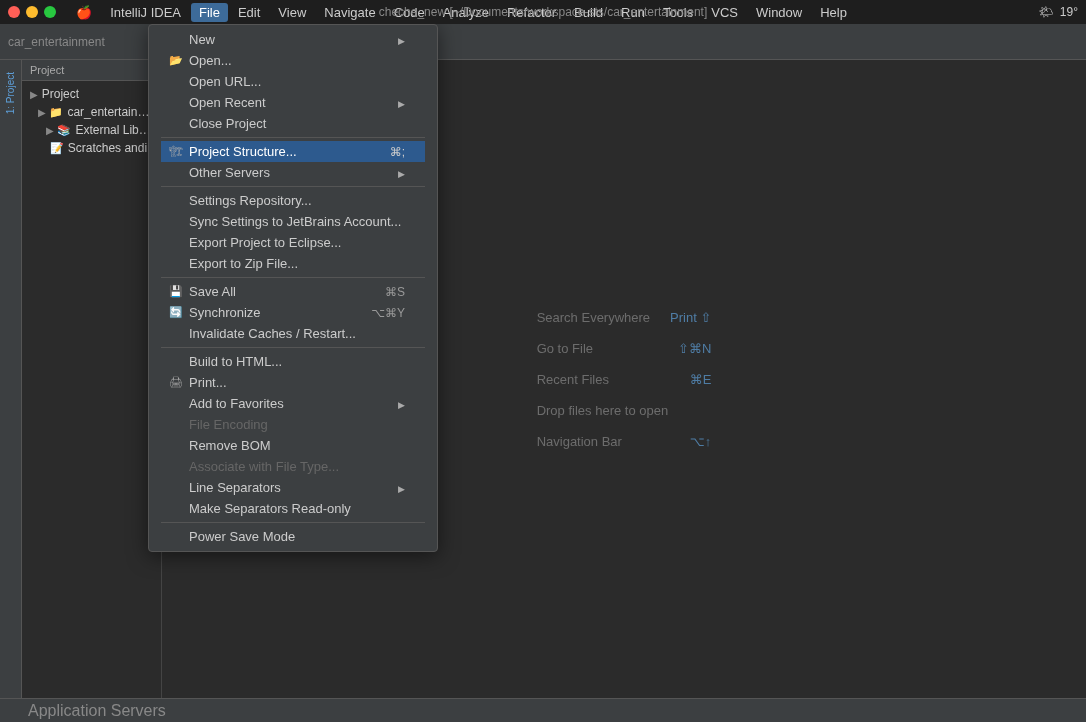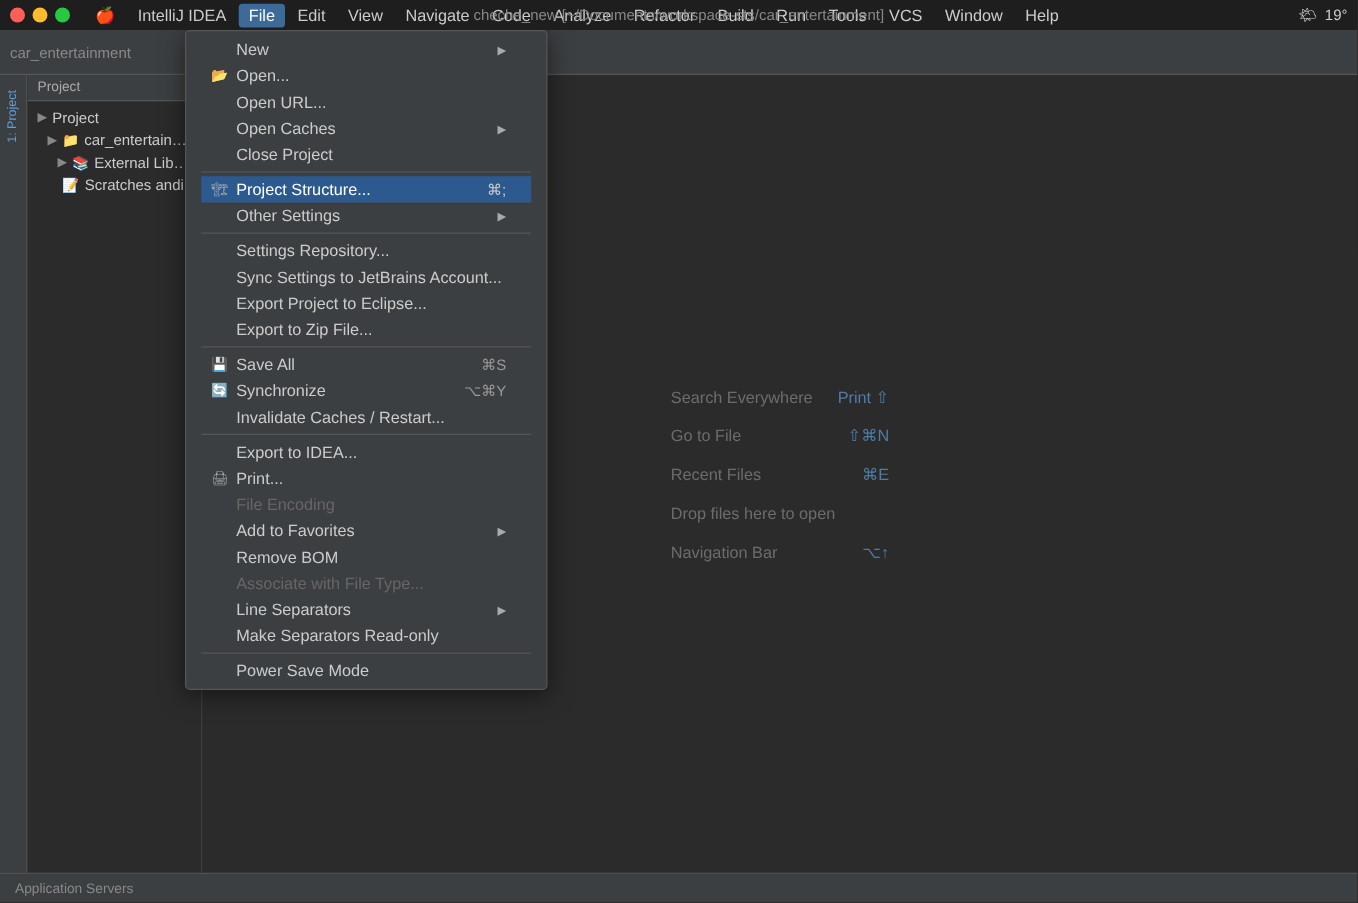--- a/index.html
+++ b/index.html
@@ -174,22 +174,22 @@
       font-size: 13px;
     }
 
     
     .statusbar {
       height: 24px;
       background: #3c3f41;
       border-top: 1px solid #555;
       display: flex;
       align-items: center;
-      padding: 0 12px;
-      font-size: 11px;
+      padding: 0 28px;
+      font-size: 16px;
       color: #888;
     }
 
     
     .dropdown-overlay {
       position: absolute;
       top: 24px;
       left: 0;
       right: 0;
       bottom: 0;
@@ -366,38 +366,38 @@
     <div class="menu-item">
       <span class="menu-icon">📂</span>
       <span>Open...</span>
     </div>
 
     <div class="menu-item">
       <span>Open URL...</span>
     </div>
 
     <div class="menu-item">
-      <span>Open Caches</span>
+      <span>Open Recent</span>
       <span class="menu-arrow submenu-indicator"></span>
     </div>
 
     <div class="menu-item">
       <span>Close Project</span>
     </div>
 
     <div class="menu-separator"></div>
 
     <div class="menu-item highlighted">
       <span class="menu-icon">🏗</span>
       <span>Project Structure...</span>
       <span class="menu-shortcut">⌘;</span>
     </div>
 
     <div class="menu-item">
-      <span>Other Settings</span>
+      <span>Other Servers</span>
       <span class="menu-arrow submenu-indicator"></span>
     </div>
 
     <div class="menu-separator"></div>
 
     <div class="menu-item">
       <span>Settings Repository...</span>
     </div>
 
     <div class="menu-item">
@@ -426,38 +426,38 @@
       <span class="menu-shortcut">⌥⌘Y</span>
     </div>
 
     <div class="menu-item">
       <span>Invalidate Caches / Restart...</span>
     </div>
 
     <div class="menu-separator"></div>
 
     <div class="menu-item">
-      <span>Export to IDEA...</span>
+      <span>Build to HTML...</span>
     </div>
 
     <div class="menu-item">
       <span class="menu-icon">🖨</span>
       <span>Print...</span>
     </div>
 
+    <div class="menu-item">
+      <span>Add to Favorites</span>
+      <span class="menu-arrow submenu-indicator"></span>
+    </div>
+
     <div class="menu-item disabled">
       <span>File Encoding</span>
     </div>
 
     <div class="menu-item">
-      <span>Add to Favorites</span>
-      <span class="menu-arrow submenu-indicator"></span>
-    </div>
-
-    <div class="menu-item">
       <span>Remove BOM</span>
     </div>
 
     <div class="menu-item disabled">
       <span>Associate with File Type...</span>
     </div>
 
     <div class="menu-item">
       <span>Line Separators</span>
       <span class="menu-arrow submenu-indicator"></span>

